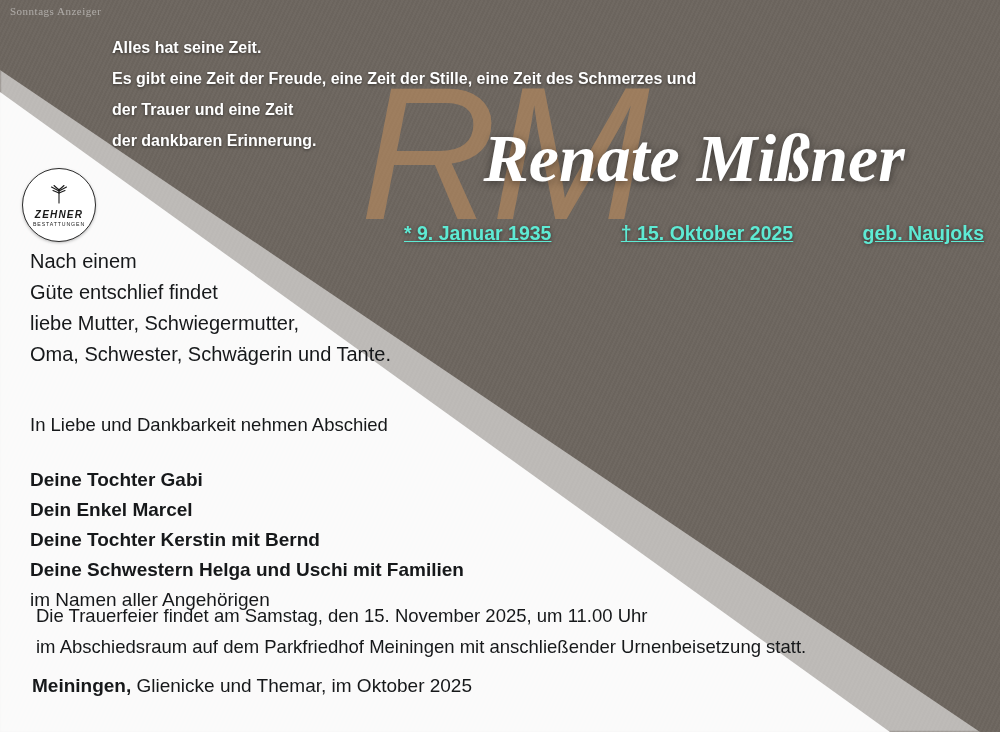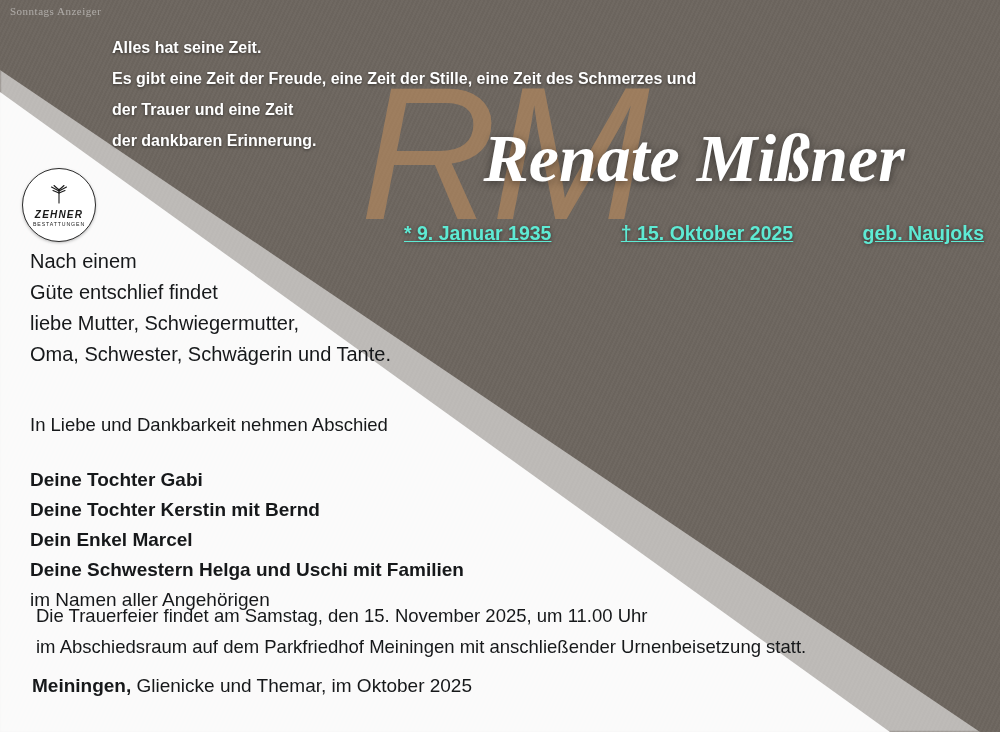--- a/index.html
+++ b/index.html
@@ -253,22 +253,22 @@
     <div>Nach einem</div>
     <div>Güte entschlief findet</div>
     <div>liebe Mutter, Schwiegermutter,</div>
     <div>Oma, Schwester, Schwägerin und Tante.</div>
   </div>
 
   <div class="body-block farewell-lead">In Liebe und Dankbarkeit nehmen Abschied</div>
 
   <div class="body-block family">
     <div>Deine Tochter Gabi</div>
+    <div>Dein Enkel Marcel</div>
     <div>Deine Tochter Kerstin mit Bernd</div>
-    <div>Dein Enkel Marcel</div>
     <div>Deine Schwestern Helga und Uschi mit Familien</div>
     <div class="light">im Namen aller Angehörigen</div>
   </div>
 
   <div class="body-block ceremony">
     <div>Die Trauerfeier findet am Samstag, den 15. November 2025, um 11.00 Uhr</div>
     <div>im Abschiedsraum auf dem Parkfriedhof Meiningen mit anschließender Urnenbeisetzung statt.</div>
   </div>
 
   <div class="body-block places">

